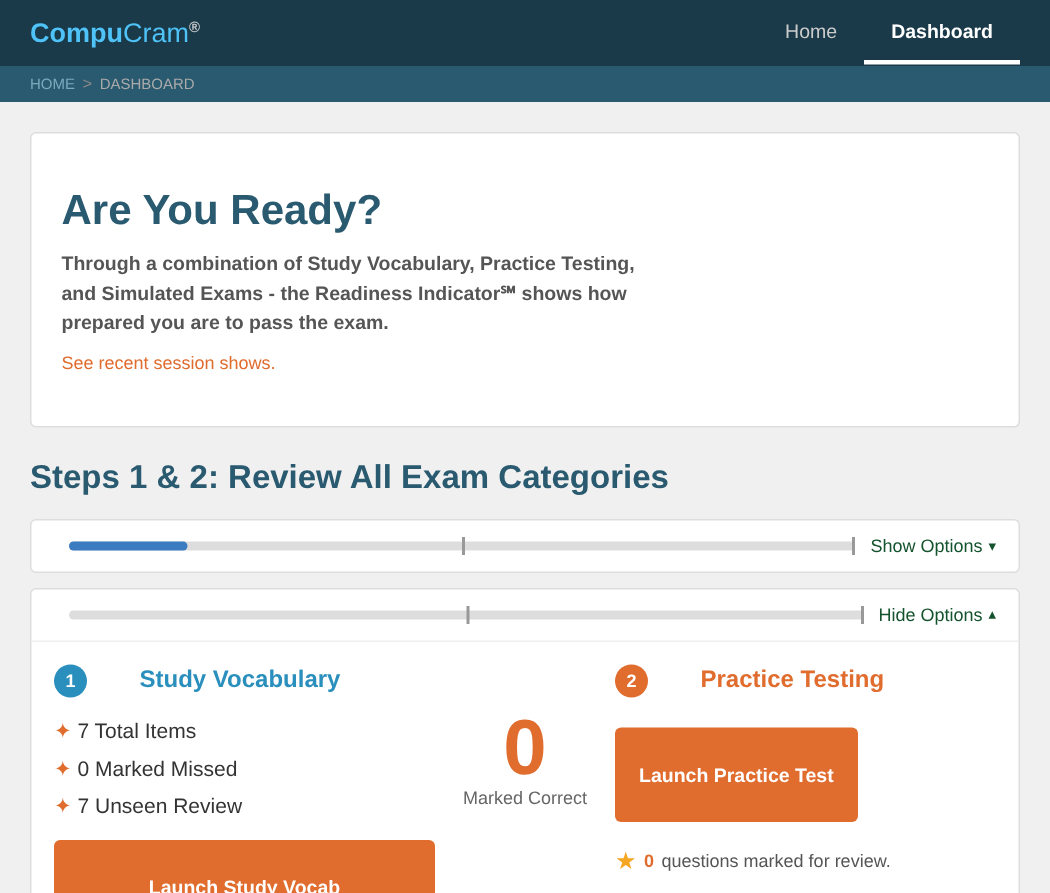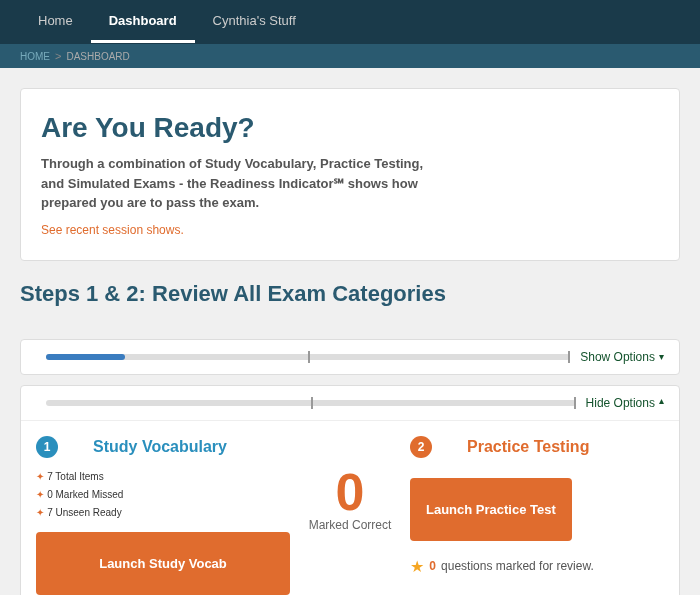--- a/index.html
+++ b/index.html
@@ -54,21 +54,21 @@
 
     
     .main {
       padding: 20px;
     }
 
     
     .hero {
       background: white;
       border-radius: 4px;
-      padding: 23px 20px;
+      padding: 35px 20px;
       display: flex;
       align-items: center;
       margin-bottom: 20px;
       border: 1px solid #ddd;
     }
     .hero-text { flex: 1; }
     .hero-title {
       font-size: 28px;
       color: #2a5a70;
       font-weight: bold;
@@ -101,21 +101,21 @@
     .gauge-svg {
       width: 160px;
       height: 160px;
     }
 
     
     .steps-title {
       font-size: 22px;
       color: #2a5a70;
       font-weight: bold;
-      margin-bottom: 32px;
+      margin-bottom: 15px;
     }
 
     
     .category-row {
       background: white;
       border: 1px solid #ddd;
       border-radius: 4px;
       margin-bottom: 10px;
     }
     .category-header {
@@ -193,21 +193,21 @@
     }
     .col-title {
       font-size: 16px;
       font-weight: bold;
       margin-left: 27px;
     }
     .col-title.blue { color: #2a8fbd; }
     .col-title.orange { color: #e06c2e; }
 
     .stats {
-      font-size: 10px;
+      font-size: 14px;
       color: #333;
       line-height: 1.8;
       margin-bottom: 10px;
     }
     .big-number {
       font-size: 52px;
       color: #e06c2e;
       font-weight: bold;
       line-height: 1;
     }
@@ -248,24 +248,26 @@
     }
     .col-right { display: flex; flex-direction: column; }
 
     .chevron { font-size: 10px; }
     .chevron-up { transform: rotate(180deg); display: inline-block; }
   </style>
 </head>
 <body>
 
 <div class="header">
+  <div class="logo">
+    <span>Compu<span style="font-weight:normal">Cram</span></span><sup>®</sup>
+  </div>
   <nav class="nav-items">
     <a class="nav-item">Home</a>
     <a class="nav-item active">Dashboard</a>
-    <a class="nav-item">Cynthia's Stuff</a>
   </nav>
 </div>
 
 <div class="breadcrumb">
   <span class="home-link">HOME</span>
   <span class="sep">&gt;</span>
   <span class="current">DASHBOARD</span>
 </div>
 
 <div class="main">
@@ -326,21 +328,21 @@
               <span>Total Items</span>
             </div>
             <div>
               <span style="color:#e06c2e;">✦</span>
               <span>0</span>
               <span>Marked Missed</span>
             </div>
             <div>
               <span style="color:#e06c2e;">✦</span>
               <span>7</span>
-              <span>Unseen Ready</span>
+              <span>Unseen Review</span>
             </div>
           </div>
           <button class="launch-btn">Launch Study Vocab</button>
 
         </div>
 
         <div class="col-middle">
           <div class="big-number">0</div>
           <div class="big-number-label">Marked Correct</div>
         </div>

